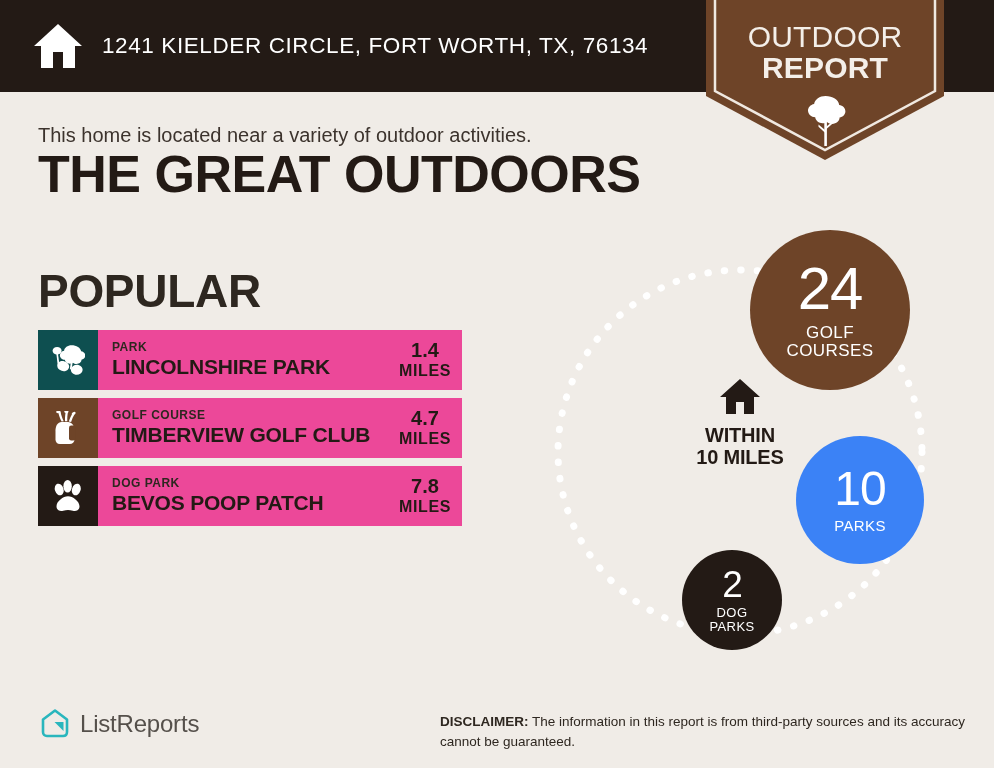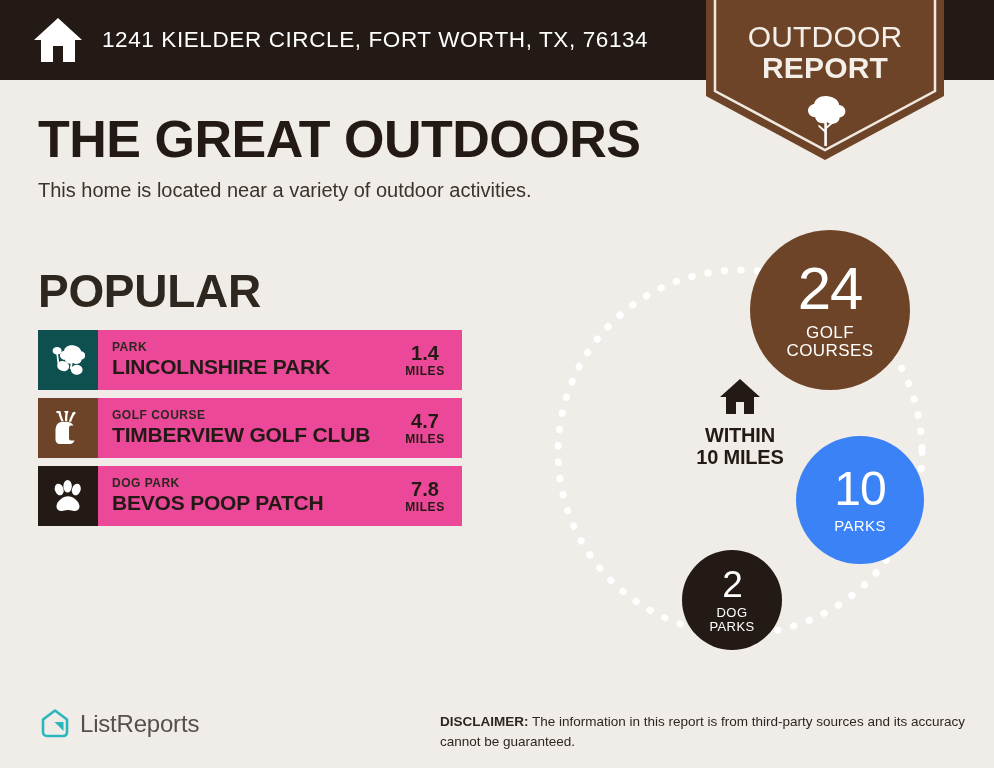--- a/index.html
+++ b/index.html
@@ -15,21 +15,21 @@
     background: #f0ece7;
     position: relative;
     -webkit-font-smoothing: antialiased;
   }
 
   
   #header-bar {
     position: absolute;
     top: 0; left: 0;
     width: 994px;
-    height: 80px;
+    height: 92px;
     background: #231a15;
     display: flex;
     align-items: center;
   }
   #header-home-icon {
     margin-left: 32px;
     width: 52px;
     height: 48px;
     display: block;
   }
@@ -151,21 +151,21 @@
     align-items: center;
     justify-content: center;
   }
   .distance-value {
     font-size: 20px;
     font-weight: 700;
     color: #231a15;
     line-height: 1.1;
   }
   .distance-unit {
-    font-size: 12px;
+    font-size: 16px;
     font-weight: 700;
     letter-spacing: 0.6px;
     color: #231a15;
     line-height: 1.2;
   }
 
   
   #diagram {
     position: absolute;
     top: 230px;
@@ -292,22 +292,22 @@
       <path d="M17.6 31.2 L24.4 25.6 L24.4 27.8 L17.6 33.8 Z"></path>
     </g>
   </svg>
   <div id="badge-text">
     <span id="badge-line1">OUTDOOR</span>
     <span id="badge-line2">REPORT</span>
   </div>
 </div>
 
 <div id="title-block">
+  <div id="page-subtitle">This home is located near a variety of outdoor activities.</div>
   <div id="page-title">THE GREAT OUTDOORS</div>
-  <div id="page-subtitle">This home is located near a variety of outdoor activities.</div>
 </div>
 
 <div id="popular-heading">POPULAR</div>
 
 <div id="popular-list">
 
   <div class="popular-row">
     <div class="row-icon-tile" style="background:#0e4f50;">
       <svg width="34" height="32" viewBox="0 0 34 32" fill="#ffffff">
         <path d="M20.5 1.2 C16.6 1.2 13.5 3.6 13.1 6.7 C10.6 7.2 8.9 9.1 8.9 11.3 C8.9 13.8 11.1 15.8 13.8 15.8

